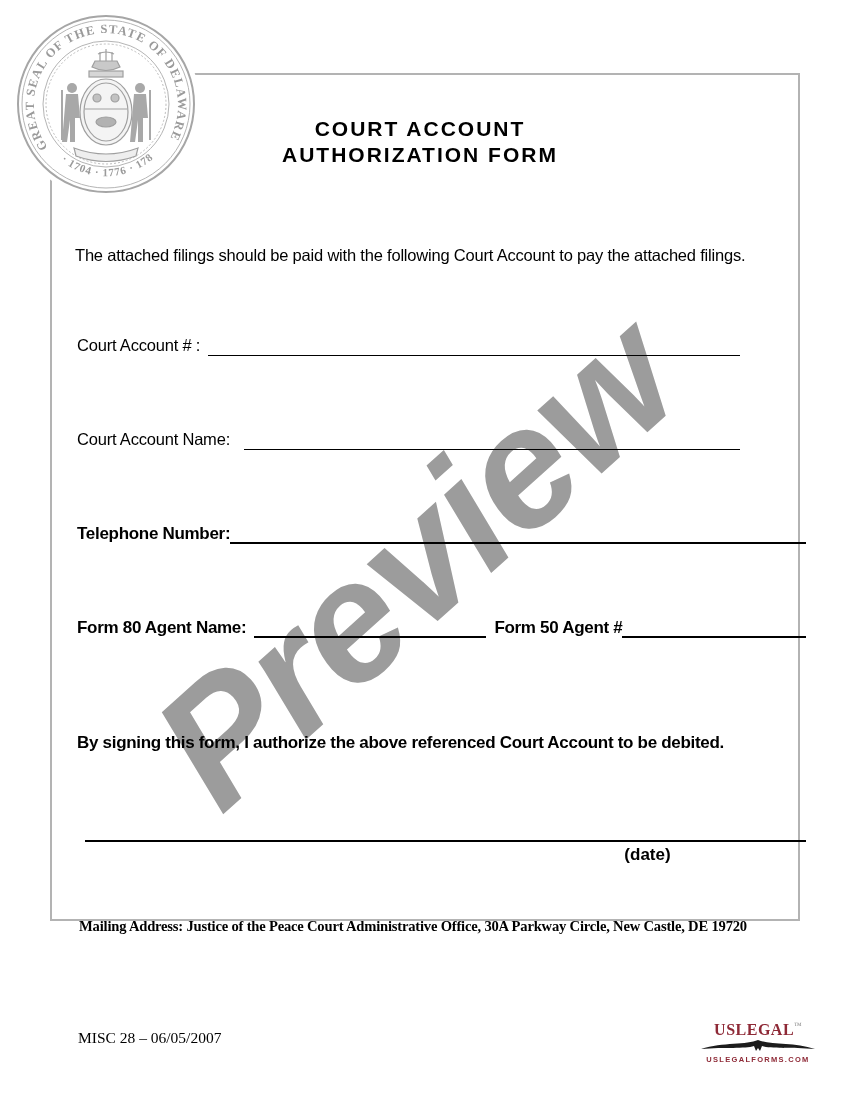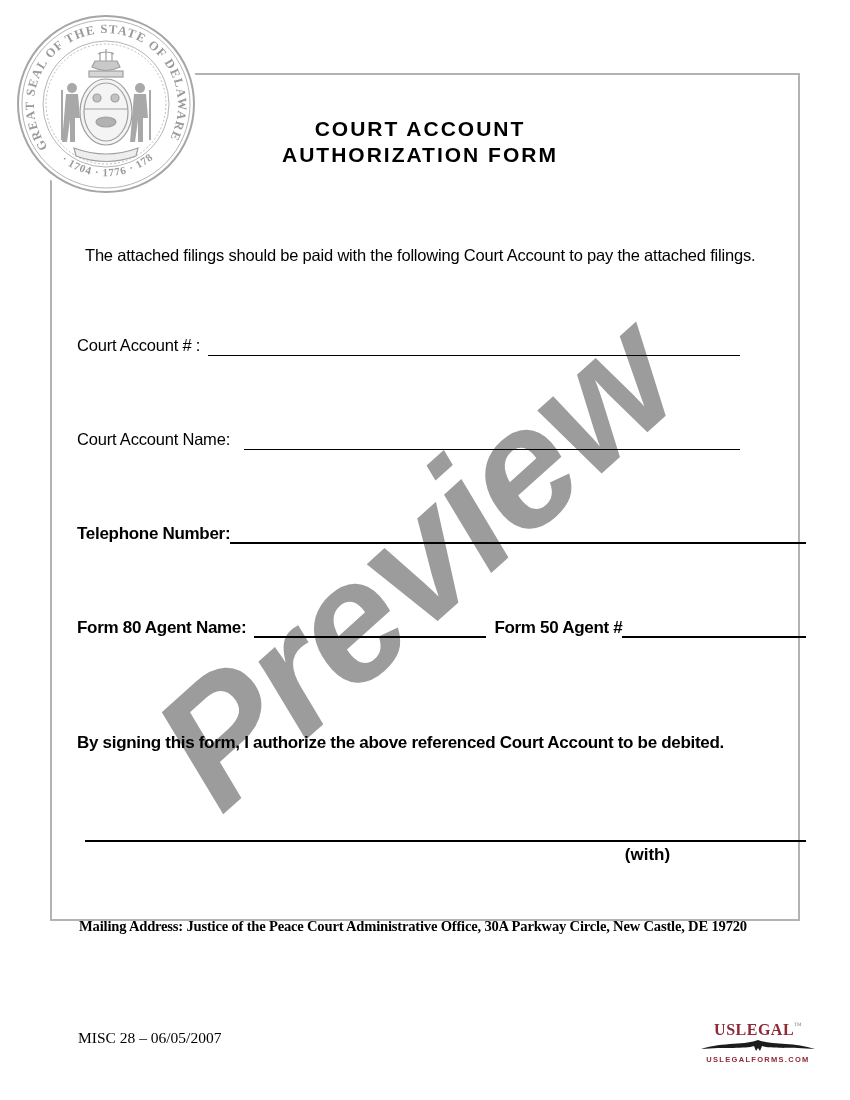--- a/index.html
+++ b/index.html
@@ -24,21 +24,21 @@
     white-space:nowrap;letter-spacing:-2px;user-select:none;
   }
   
   .content{position:absolute;left:0;top:0;width:850px;height:1100px;z-index:2;padding-left:12px;}
   .title{
     position:absolute;left:50px;top:116px;width:740px;text-align:center;
     font-weight:700;font-size:21px;line-height:26px;letter-spacing:2px;
   }
   .intro{
     position:absolute;left:75px;top:245px;width:700px;
-    font-size:16.5px;line-height:21px;letter-spacing:-0.2px;margin-left:10px;
+    font-size:16.5px;line-height:21px;letter-spacing:-0.2px;
   }
   .row{position:absolute;display:flex;align-items:flex-end;letter-spacing:-0.2px;}
   .row .lbl{font-size:16.5px;line-height:21px;white-space:nowrap;}
   .row .lbl.b{font-weight:700;font-size:17px;letter-spacing:-0.3px;}
   .fill-line{border-bottom:1px solid #000;height:20px;}
   .fill-line.thick{border-bottom-width:2px;}
   .grow{flex:1;}
   .statement{
     position:absolute;left:77px;top:733px;width:730px;
     font-size:17px;font-weight:700;letter-spacing:-0.3px;white-space:nowrap;
@@ -158,21 +158,21 @@
       <span class="lbl b" style="margin-left:8px;">Form 50 Agent #</span>
       <div class="fill-line thick grow"></div>
     </div>
 
     <div class="statement">By signing this form, I authorize the above referenced Court Account to be debited.</div>
 
     <div class="row" style="left:77px;top:820px;width:729px;">
       <div class="fill-line thick grow" style="margin-left:8px;"></div>
     </div>
 
-    <div class="date-caption">(with)</div>
+    <div class="date-caption">(date)</div>
 
     <div class="mailing">Mailing Address: Justice of the Peace Court Administrative Office, 30A Parkway Circle, New Castle, DE 19720</div>
 
     <div class="form-code">MISC 28 – 06/05/2007</div>
 
     <div class="logo">
       <div class="logo-text"><span class="big">USL</span><span class="small">EGAL</span><span class="tm">™</span></div>
       <div class="logo-eagle">
         <svg width="118" height="13" viewBox="0 0 118 13">
           <path d="M59,1 C48,6 24,3 2,10 C26,8 46,10 55,7 L57,12 L59,9 L61,12 L63,7 C72,10 92,8 116,10 C94,3 70,6 59,1 Z" fill="#1c1c1c"></path>

